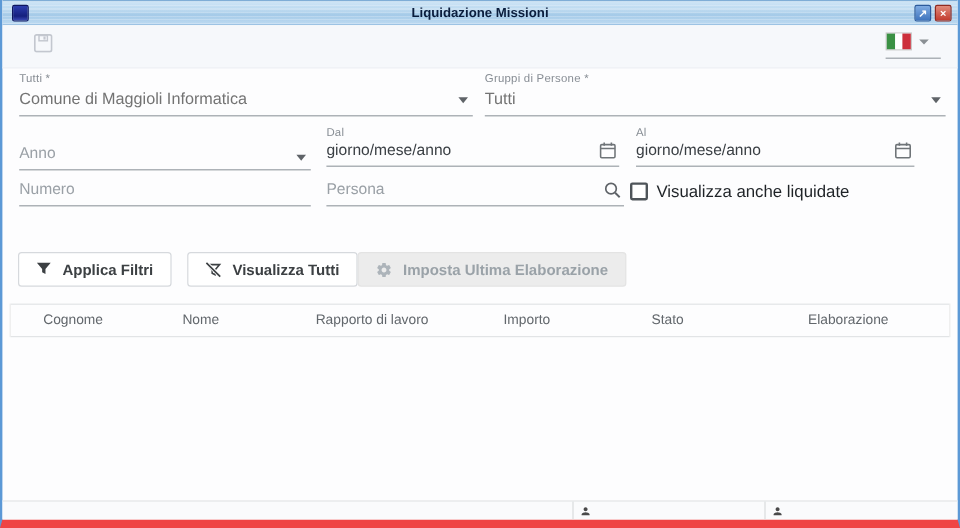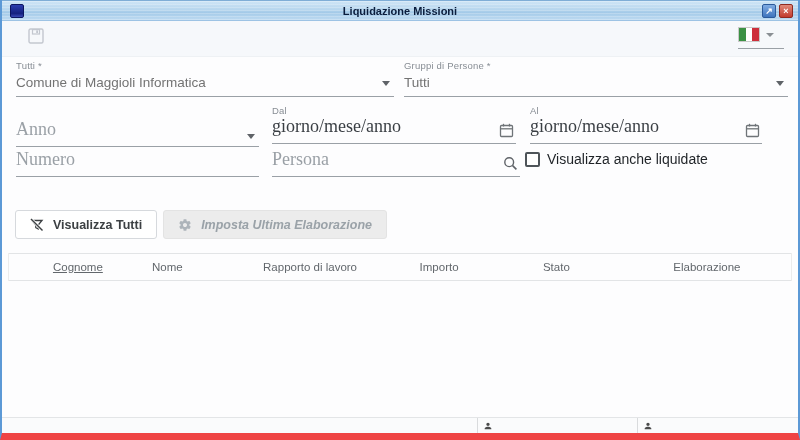--- a/index.html
+++ b/index.html
@@ -53,21 +53,21 @@
   .flag i{ flex:1; }
   .flag .g{ background:#3b9144; } .flag .w{ background:#ffffff; } .flag .r{ background:#cd2f3b; }
   .caret-sm{ width:0; height:0; border-left:4px solid transparent; border-right:4px solid transparent; border-top:4px solid #8a8f94; }
 
   
   .field{ position:absolute; border-bottom:1px solid #9aa0a6; }
   .field .flabel{ display:block; font-size:9.5px; color:#878d94; letter-spacing:.2px; }
   .field .fvalue{ display:block; font-size:13.5px; color:#737373; margin-top:4px; padding-bottom:6px; }
   .field input{
     border:none; outline:none; background:transparent; width:100%;
-    font-family:Liberation Serif, serif; font-size:18px; color:#3a3f44; padding:0 20px 6px 0;
+    font-family:Liberation Sans, sans-serif; font-size:13px; color:#3a3f44; padding:0 20px 6px 0;
   }
   .field input::placeholder{ color:#9aa0a6; opacity:1; }
   .caret-dd{
     position:absolute; right:4px; bottom:10px; width:0; height:0;
     border-left:4px solid transparent; border-right:4px solid transparent; border-top:5px solid #5f6368;
   }
   .field-icon{ position:absolute; right:2px; bottom:5px; }
 
   #field-ente   { left:14px;  top:60px;  width:378px; }
   #field-gruppi { left:402px; top:60px;  width:384px; }
@@ -83,31 +83,31 @@
   .cb-label{ font-size:14px; color:#1f2327; }
 
   
   .btn-row{ position:absolute; top:210px; left:13px; display:flex; }
   .btn{
     height:29px; display:inline-flex; align-items:center; gap:9px; padding:0 14px;
     background:#fff; border:1px solid #d6d9dd; border-radius:3px; cursor:pointer;
     font-family:"Liberation Sans", sans-serif; font-size:12.5px; font-weight:bold; color:#3c4043;
   }
   .btn + .btn{ margin-left:13px; }
-  .btn.disabled{ background:#ececec; border-color:#e3e3e3; color:#9aa2a8; cursor:default; margin-left:6px;font-style:italic; }
+  .btn.disabled{ background:#ececec; border-color:#e3e3e3; color:#9aa2a8; cursor:default; margin-left:0; }
 
   
   .grid{ position:absolute; left:6px; right:6px; top:253px; border-left:1px solid #ececec; border-right:1px solid #ececec; }
   .grid-header{
     display:flex; height:28px; align-items:center;
     border-top:1px solid #e2e4e6; border-bottom:1px solid #e2e4e6;
     font-size:11.5px; color:#62676c;
   }
   .gc{ text-align:center; overflow:hidden; white-space:nowrap; }
-  .gc1{ width:12%;  text-align:right; padding-left:10px;text-decoration:underline; }
+  .gc1{ width:12%;  text-align:center; padding-left:10px; }
   .gc2{ width:16.5%; } .gc3{ width:20%; } .gc4{ width:13%; } .gc5{ width:17%; } .gc6{ width:21.5%; }
   .grid-empty{
     height:31px; display:flex; align-items:center; justify-content:center;
     border-bottom:1px solid #e6e8ea; font-size:12px; color:#4b4f52;
   }
 
   
   .statusbar{
     position:absolute; left:0; right:0; top:417px; height:16px;
     background:#fafbfc; border-top:1px solid #e3e5e7;
@@ -208,20 +208,28 @@
   </div>
 
   <div class="checkbox-row">
     <span class="cb"></span>
     <span class="cb-label">Visualizza anche liquidate</span>
   </div>
 
   <div class="btn-row">
     <button class="btn">
       <span>
+        <svg width="13" height="13" viewBox="0 0 14 14">
+            <path d="M0.8 1h12.4l-4.7 5.6v4.6l-3-1.6V6.6z" fill="#3c4043"></path>
+          </svg>
+      </span>
+      <span>Applica Filtri</span>
+    </button>
+    <button class="btn">
+      <span>
         <svg width="14" height="14" viewBox="0 0 14 14">
           <path d="M2 2.5h10l-3.8 4.5v4l-2.4-1.3V7z" fill="none" stroke="#3c4043" stroke-width="1.3"></path>
           <line x1="1" y1="1" x2="12.5" y2="12.5" stroke="#fff" stroke-width="3"></line>
           <line x1="1" y1="1" x2="12.5" y2="12.5" stroke="#3c4043" stroke-width="1.4"></line>
         </svg>
       </span>
       <span>Visualizza Tutti</span>
     </button>
     <button class="btn disabled">
       <span>

